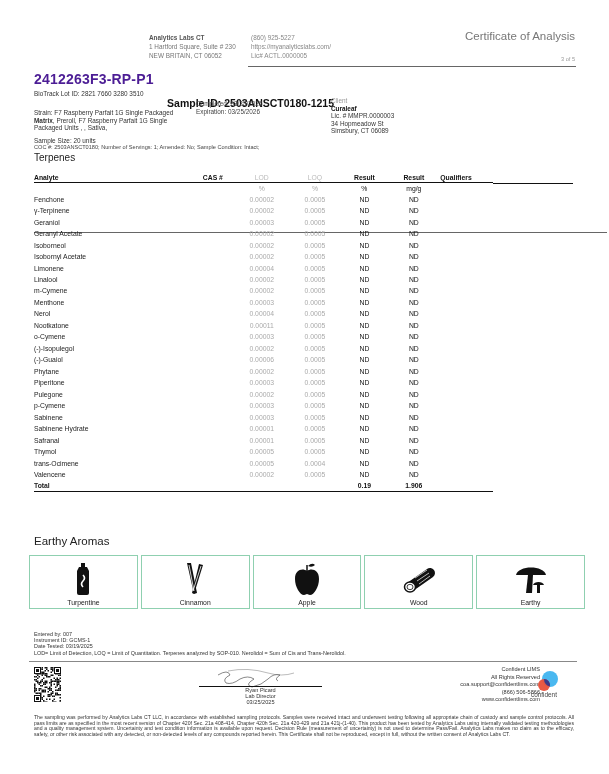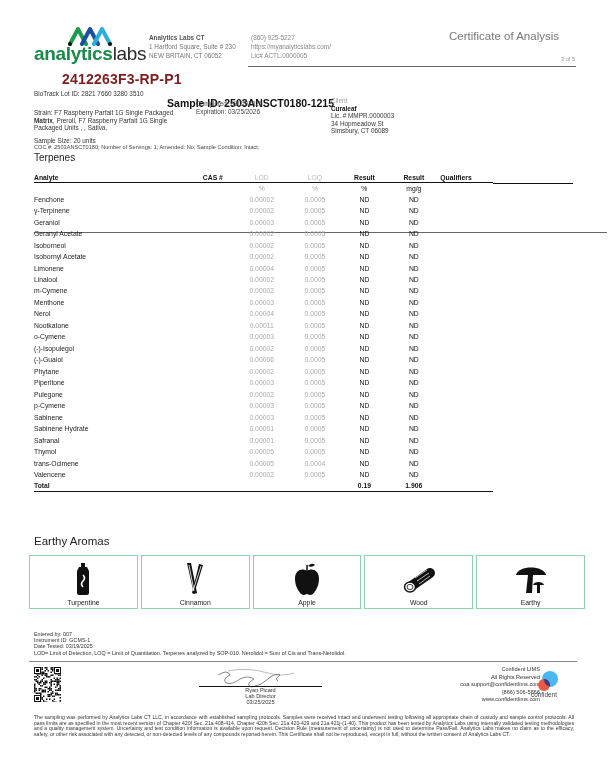--- a/index.html
+++ b/index.html
@@ -8,26 +8,26 @@
 
   .header { position: absolute; left: 0; top: 0; width: 609px; height: 72px; }
   .logo { position: absolute; left: 34px; top: 26px; width: 110px; height: 42px; }
   .logo-mark { position: absolute; left: 34px; top: 0; width: 46px; height: 20px; }
   .logo-text { position: absolute; left: 0; top: 17px; font-size: 19px; letter-spacing: -0.3px; white-space: nowrap; }
   .logo-text .a { color: #1a8a4a; font-weight: bold; }
   .logo-text .b { color: #2a2a2a; font-weight: normal; }
   .lab-info { position: absolute; left: 149px; top: 33px; font-size: 6.4px; line-height: 9px; color: #777; }
   .lab-info .name { color: #555; font-weight: bold; }
   .contact-info { position: absolute; left: 251px; top: 33px; font-size: 6.4px; line-height: 9px; color: #888; }
-  .coa-title { position: absolute; right: 50px; top: 30px; font-size: 11.5px; color: #777; }
+  .coa-title { position: absolute; right: 34px; top: 30px; font-size: 11.5px; color: #777; }
   .page-num { position: absolute; right: 34px; top: 56px; font-size: 5.6px; color: #999; }
   .header-rule { position: absolute; left: 248px; top: 66px; width: 328px; height: 1px; background: #666; }
 
   .sample-block { position: absolute; left: 34px; top: 71px; width: 300px; }
-  .batch-id { font-size: 14px; font-weight: bold; color: #7f1d1d; letter-spacing: 0.2px; margin-left: 28px; }
+  .batch-id { font-size: 14px; font-weight: bold; color: #4c1d95; letter-spacing: 0.2px; }
   .biotrack { font-size: 6.4px; color: #333; margin-top: 3px; }
   .sample-id { font-size: 10.5px; font-weight: bold; color: #111; text-align: right; }
   .strain { font-size: 6.4px; color: #333; line-height: 7.6px; width: 155px; }
   .strain b { font-weight: bold; }
   .sample-size { font-size: 6.4px; color: #333; margin-top: 5px; }
   .coc { font-size: 5.6px; color: #444; width: 420px; white-space: nowrap; }
   .dates { position: absolute; left: 196px; top: 152px; font-size: 6.4px; line-height: 8.4px; color: #444; }
   .dates { top: 100px; }
   .client { position: absolute; left: 331px; top: 97px; font-size: 6.4px; line-height: 7.6px; color: #333; }
   .client .lbl { color: #999; }
@@ -63,30 +63,20 @@
   .lims { position: absolute; right: 69px; top: 666px; text-align: right; font-size: 5.6px; line-height: 7.6px; color: #333; }
   .conf-logo { position: absolute; left: 530px; top: 669px; width: 36px; height: 30px; }
   .conf-text { position: absolute; left: 531px; top: 691px; font-size: 6.4px; color: #444; }
 
   .disclaimer { position: absolute; left: 34px; top: 715px; width: 540px; font-size: 5.1px; line-height: 5.7px; color: #333; text-align: justify; }
 </style>
 </head>
 <body>
 
 <div class="header">
-  <div class="logo">
-    <svg class="logo-mark" viewBox="0 0 46 20">
-      <path d="M2 18 L10 3 L18 18" fill="none" stroke="#1a9a4a" stroke-width="4" stroke-linejoin="round" stroke-linecap="round"></path>
-      <path d="M14 18 L22 3 L30 18" fill="none" stroke="#1a4fa0" stroke-width="4" stroke-linejoin="round" stroke-linecap="round"></path>
-      <path d="M26 18 L34 3 L42 18" fill="none" stroke="#2ab0d8" stroke-width="4" stroke-linejoin="round" stroke-linecap="round"></path>
-      <circle cx="2" cy="18" r="2" fill="#111"></circle>
-      <circle cx="42" cy="18" r="2" fill="#111"></circle>
-    </svg>
-    <div class="logo-text"><span class="a">analytics</span><span class="b">labs</span></div>
-  </div>
   <div class="lab-info">
     <div class="name">Analytics Labs CT</div>
     <div>1 Hartford Square, Suite # 230</div>
     <div>NEW BRITAIN, CT 06052</div>
   </div>
   <div class="contact-info">
     <div>(860) 925-5227</div>
     <div>https://myanalyticslabs.com/</div>
     <div>Lic# ACTL.0000005</div>
   </div>

